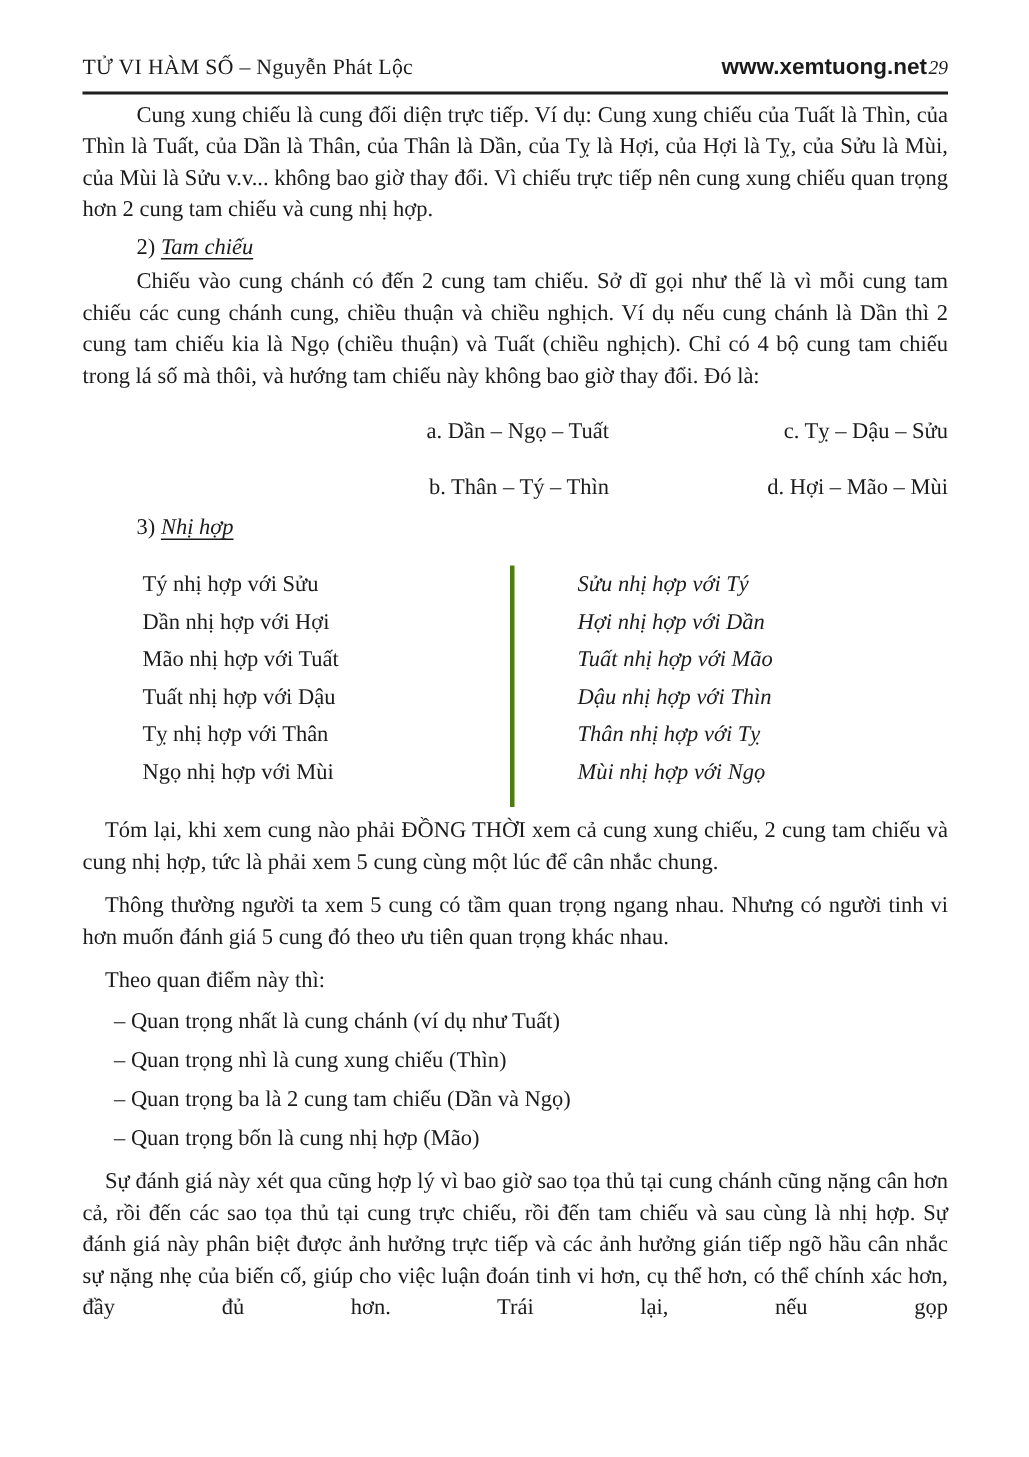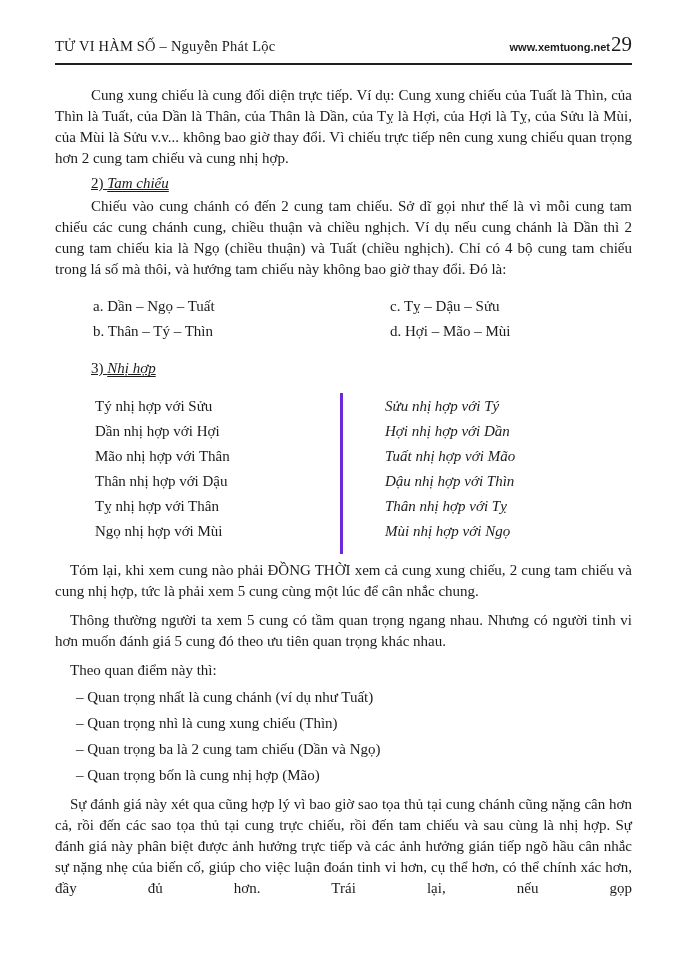--- a/index.html
+++ b/index.html
@@ -26,63 +26,64 @@
   }
   .book-title {
     font-size: 14.5px;
     letter-spacing: 0.2px;
     white-space: nowrap;
   }
   .site-wrap { white-space: nowrap; }
   .site {
     font-family: "Liberation Sans", "DejaVu Sans", sans-serif;
     font-weight: 700;
-    font-size: 11px;
+    font-size: 15px;
   }
   .pageno {
-    font-size: 21px;
+    font-style: italic;
+    font-size: 13px;
     margin-left: 1px;
   }
   
   p.body {
     margin: 0;
     margin-top: 8px;
     text-align: justify;
     text-indent: 36px;
   }
-  p.body.first { margin-top: 20px; }
+  p.body.first { margin-top: 4px; }
   p.body.small-indent { text-indent: 15px; }
   p.body.cont { text-align-last: justify; }
   .section-heading {
     margin: 4px 0 0 36px;
-    text-decoration: underline;
   }
   .sec-prefix { font-style: normal; }
   .sec-title {
     font-style: italic;
     text-decoration: underline;
     text-underline-offset: 3px;
   }
   
   .sets-grid {
     display: grid;
     grid-template-columns: 297px 1fr;
-    margin: 16px 0 0 38px;
-    row-gap: 4px;
+    margin: 16px 0 0 54px;
+    row-gap: 16px;
+    text-align: right;
   }
   .set-item { white-space: nowrap; }
   
   .nhihop {
     display: flex;
     margin-top: 14px;
   }
   .nh-left {
     width: 288px;
     box-sizing: border-box;
-    border-right: 3px solid #6d28d9;
+    border-right: 3px solid #4d7c0f;
     padding: 3px 0 8px 40px;
     font-family: Liberation Serif, serif;
   }
   .nh-right {
     padding: 3px 0 0 42px;
     font-style: italic;
   }
   .nh-row {
     height: 25px;
     white-space: nowrap;
@@ -112,31 +113,31 @@
   <p class="body" style="margin-top:2px">Chiếu vào cung chánh có đến 2 cung tam chiếu. Sở dĩ gọi như thế là vì mỗi cung tam chiếu các cung chánh cung, chiều thuận và chiều nghịch. Ví dụ nếu cung chánh là Dần thì 2 cung tam chiếu kia là Ngọ (chiều thuận) và Tuất (chiều nghịch). Chỉ có 4 bộ cung tam chiếu trong lá số mà thôi, và hướng tam chiếu này không bao giờ thay đổi. Đó là:</p>
 
   <div class="sets-grid">
     <span class="set-item">a. Dần – Ngọ – Tuất</span>
     <span class="set-item">c. Tỵ – Dậu – Sửu</span>
     <span class="set-item">b. Thân – Tý – Thìn</span>
     <span class="set-item">d. Hợi – Mão – Mùi</span>
   </div>
 
 
-  <div class="section-heading" style="margin-top:16px">
+  <div class="section-heading" style="margin-top:6px">
     <span class="sec-prefix">3) </span><span class="sec-title">Nhị hợp</span>
   </div>
 
 
   <div class="nhihop">
     <div class="nh-left">
       <div class="nh-row">Tý nhị hợp với Sửu</div>
       <div class="nh-row">Dần nhị hợp với Hợi</div>
-      <div class="nh-row">Mão nhị hợp với Thân</div>
-      <div class="nh-row">Thân nhị hợp với Dậu</div>
+      <div class="nh-row">Mão nhị hợp với Tuất</div>
+      <div class="nh-row">Tuất nhị hợp với Dậu</div>
       <div class="nh-row">Tỵ nhị hợp với Thân</div>
       <div class="nh-row">Ngọ nhị hợp với Mùi</div>
     </div>
     <div class="nh-right">
       <div class="nh-row">Sửu nhị hợp với Tý</div>
       <div class="nh-row">Hợi nhị hợp với Dần</div>
       <div class="nh-row">Tuất nhị hợp với Mão</div>
       <div class="nh-row">Dậu nhị hợp với Thìn</div>
       <div class="nh-row">Thân nhị hợp với Tỵ</div>
       <div class="nh-row">Mùi nhị hợp với Ngọ</div>

